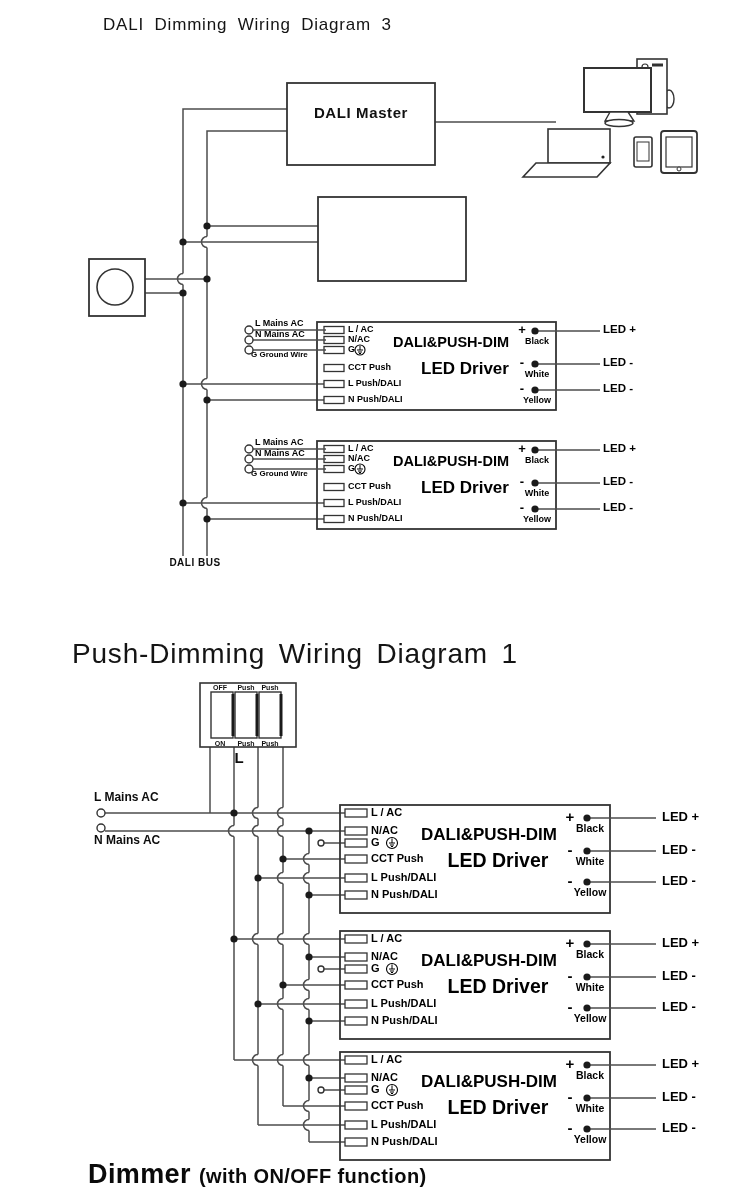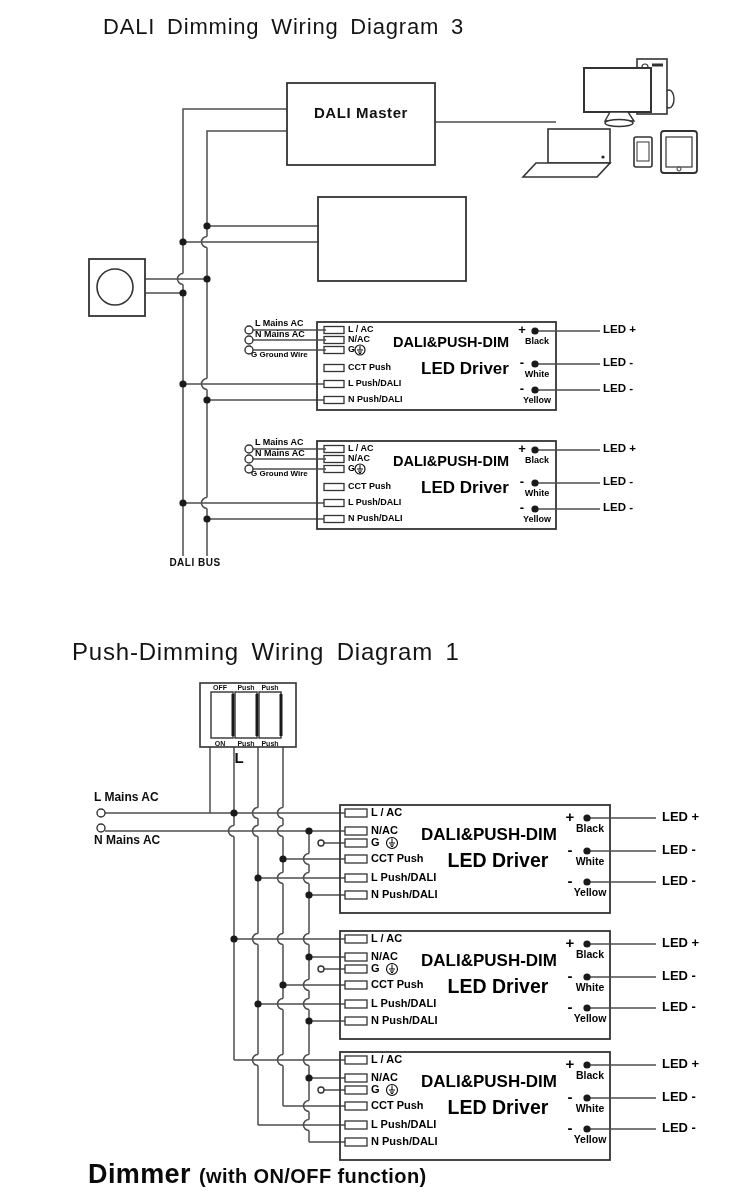--- a/index.html
+++ b/index.html
@@ -2,21 +2,21 @@
 <html><head>
 <meta charset="utf-8">
 <style>
   html,body{margin:0;padding:0;background:#ffffff;}
   #page{position:relative;width:750px;height:1200px;background:#fff;
         font-family:"Liberation Sans","DejaVu Sans",sans-serif;color:#111;overflow:hidden;}
   #wires{position:absolute;left:0;top:0;}
   .abs{position:absolute;}
   .lbl{position:absolute;white-space:nowrap;line-height:1;color:#0d0d0d;}
   .bold{font-weight:700;}
-  .title{font-size:22px;font-weight:400;letter-spacing:.8px;word-spacing:5px;color:#141414;}
+  .title{font-size:17px;font-weight:400;letter-spacing:.8px;word-spacing:5px;color:#141414;}
   .caption{font-weight:700;color:#0a0a0a;letter-spacing:.4px;}
   .boxlabel{display:flex;align-items:center;justify-content:center;font-weight:700;
             font-size:15px;letter-spacing:.6px;}
   .dl{position:absolute;font-weight:700;color:#000;white-space:nowrap;line-height:1;}
   .swl{position:absolute;font-size:7px;font-weight:700;text-align:center;line-height:1;}
   .center{text-align:center;}
 </style>
 </head>
 <body>
 
@@ -251,21 +251,21 @@
     </svg>
 
   <div class="lbl title" style="left:103px;top:16px;">DALI  Dimming  Wiring Diagram 3</div>
 
   <div class="abs boxlabel" style="left:287px;top:83px;width:148px;height:58px;">DALI Master</div>
 
 
   <div class="lbl bold center" style="left:158px;top:558px;width:74px;font-size:10px;letter-spacing:.5px;text-align:center;">DALI  BUS</div>
 
 
-  <div class="lbl title" style="left:72px;top:640px;font-size:24px;">Push-Dimming Wiring Diagram 1</div>
+  <div class="lbl title" style="left:72px;top:640px;font-size:28px;">Push-Dimming Wiring Diagram 1</div>
 
   <div class="swl" style="left:206px;top:684px;width:28px;">OFF</div>
   <div class="swl" style="left:232px;top:684px;width:28px;">Push</div>
   <div class="swl" style="left:256px;top:684px;width:28px;">Push</div>
   <div class="swl" style="left:206px;top:740px;width:28px;">ON</div>
   <div class="swl" style="left:232px;top:740px;width:28px;">Push</div>
   <div class="swl" style="left:256px;top:740px;width:28px;">Push</div>
 
   <div class="lbl bold center" style="left:230px;top:750px;width:18px;font-size:15px;">L</div>
 

